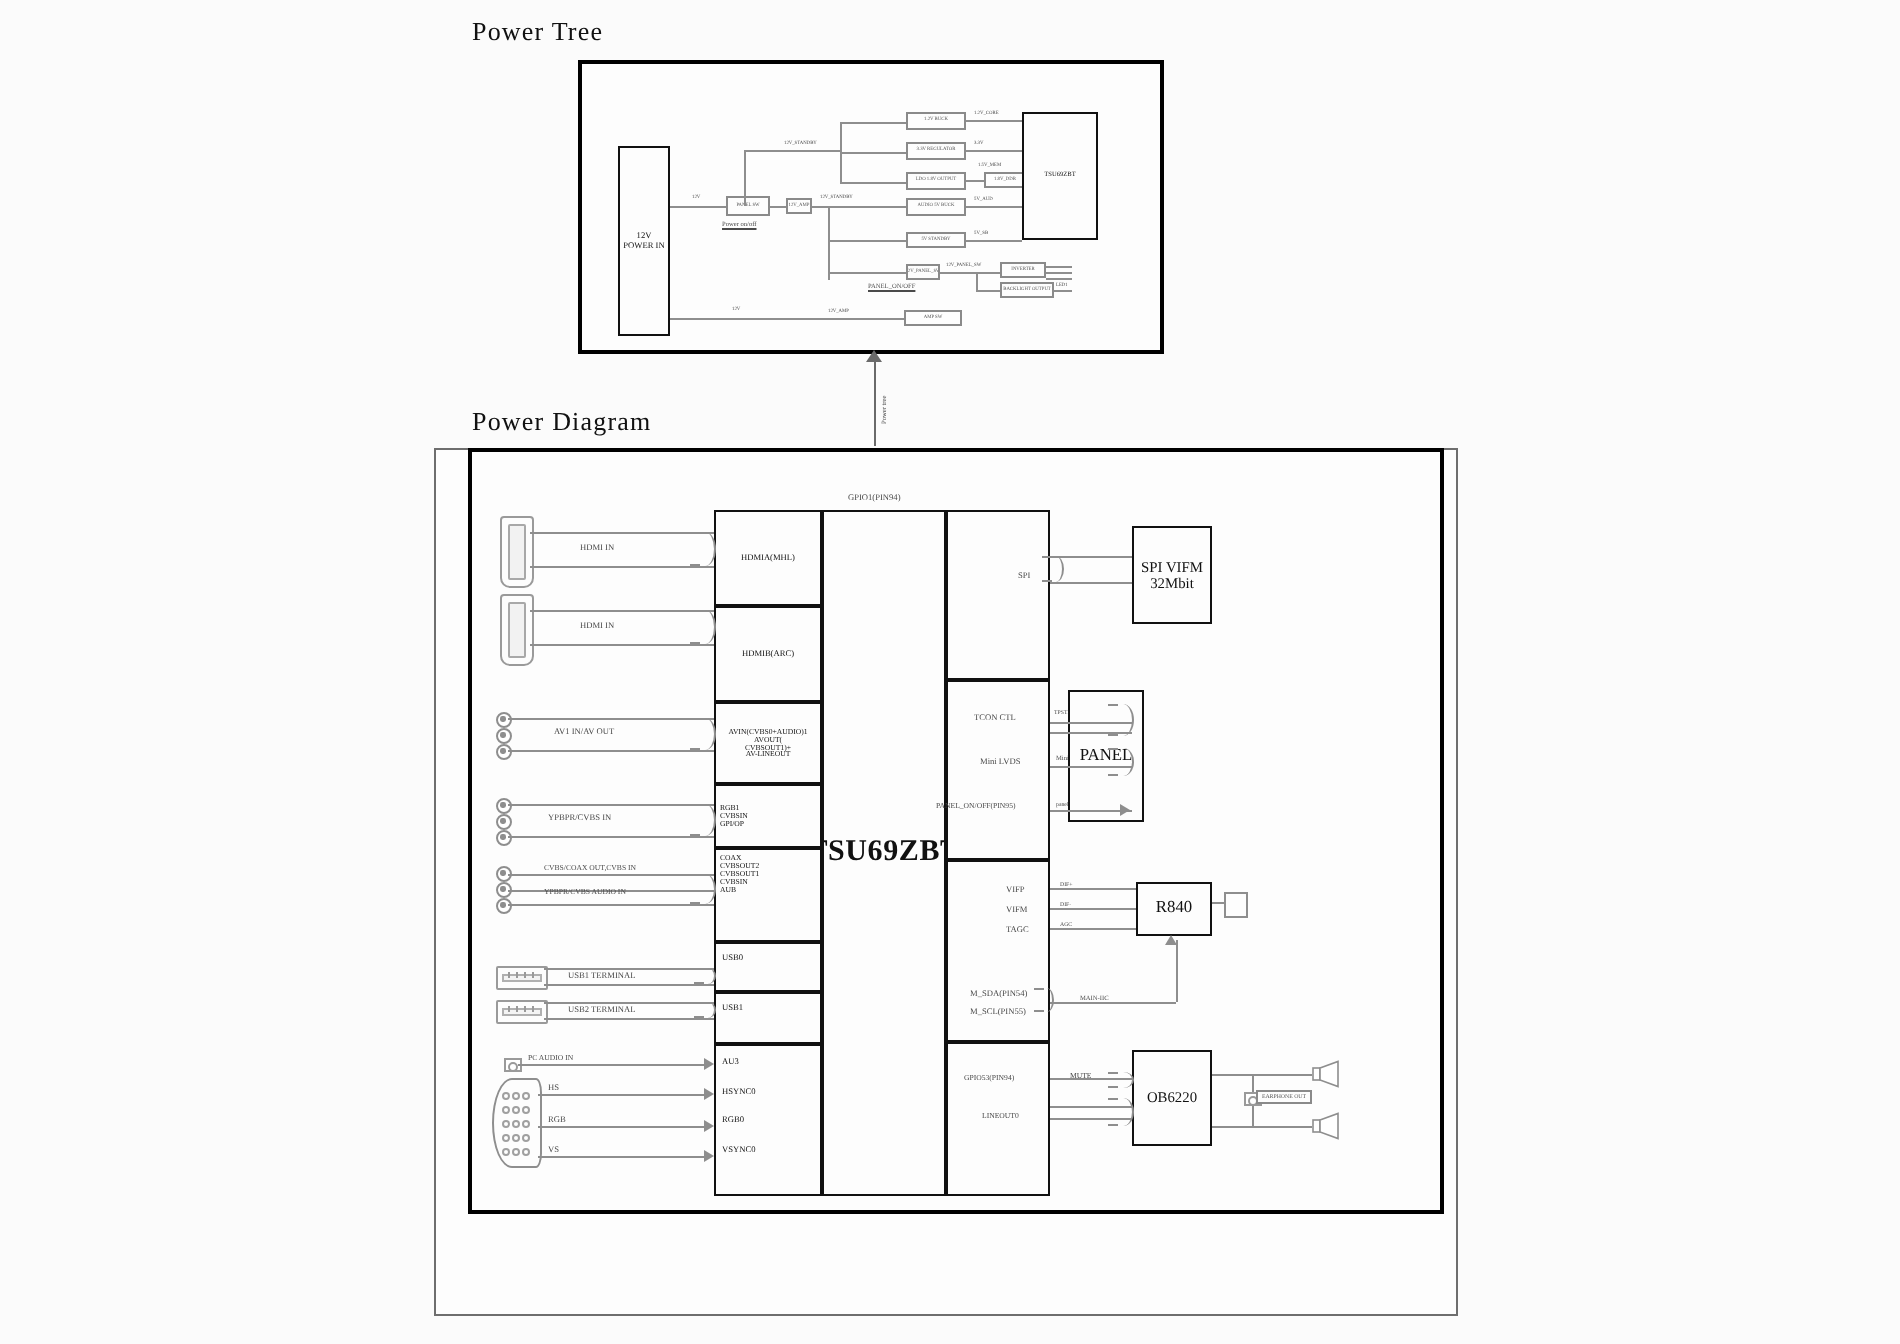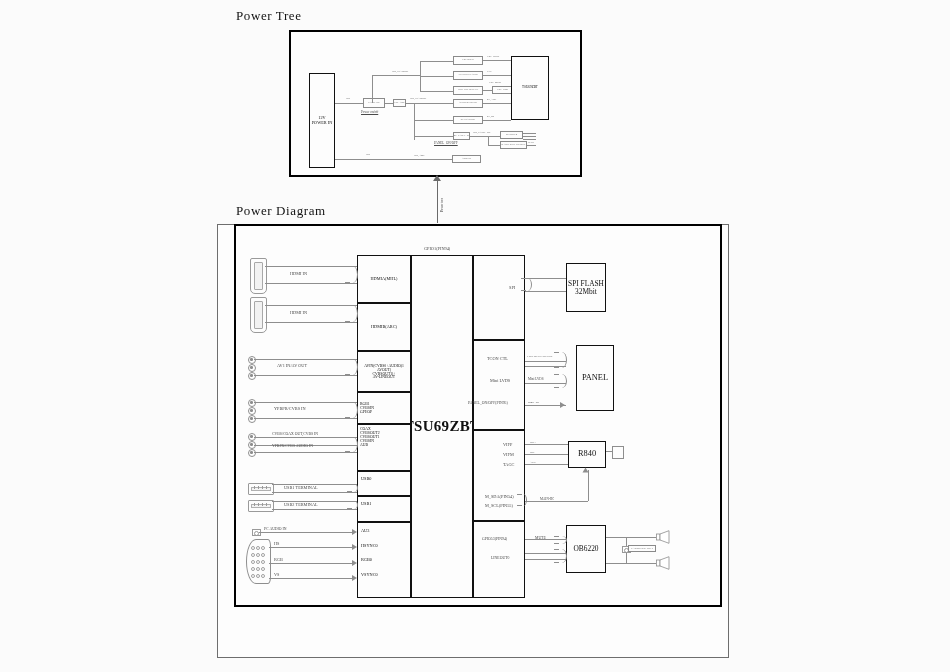--- a/index.html
+++ b/index.html
@@ -299,24 +299,24 @@
 
   <span class="lbl t4" style="left:485px;top:494px;">M_SDA(PIN54)</span>
   <span class="lbl t4" style="left:485px;top:503px;">M_SCL(PIN55)</span>
   <span class="lbl t3" style="left:540px;top:497px;">MAIN-IIC</span>
 
   <span class="lbl t35" style="left:482px;top:537px;">GPIO53(PIN94)</span>
   <span class="lbl t35" style="left:491px;top:556px;">LINEOUT0</span>
   <span class="lbl t35" style="left:535px;top:536px;">MUTE</span>
 
   <div class="abs box k" style="left:566px;top:263px;width:40px;height:49px;flex-direction:column;">
-    <span class="t7">SPI FLASH</span>
+    <span class="t7">SPI VIFM</span>
     <span class="t7">32Mbit</span>
   </div>
-  <div class="abs box k" style="left:576px;top:345px;width:38px;height:66px;">
+  <div class="abs box k" style="left:534px;top:345px;width:38px;height:66px;">
     <span class="t8">PANEL</span>
   </div>
   <div class="abs box k" style="left:568px;top:441px;width:38px;height:27px;">
     <span class="t8">R840</span>
   </div>
   <div class="tuner-tab" style="left:612px;top:446px;width:10px;height:11px;"></div>
   <div class="h" style="left:606px;top:451px;width:6px;"></div>
 
   <div class="abs box k" style="left:566px;top:525px;width:40px;height:48px;">
     <span class="t7">OB6220</span>

